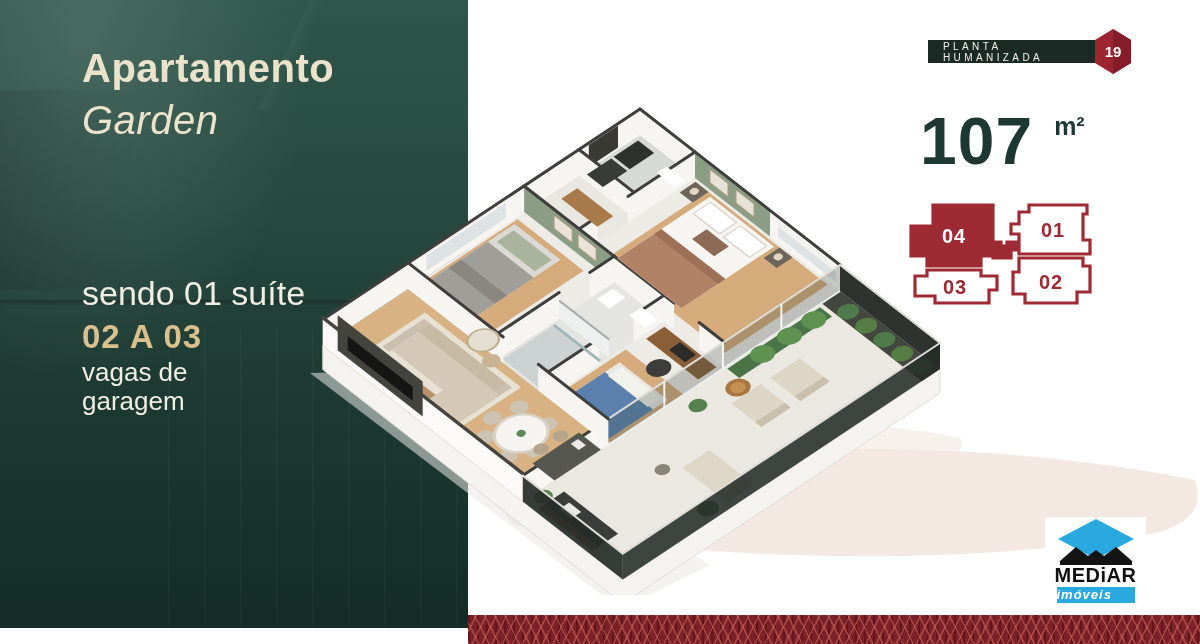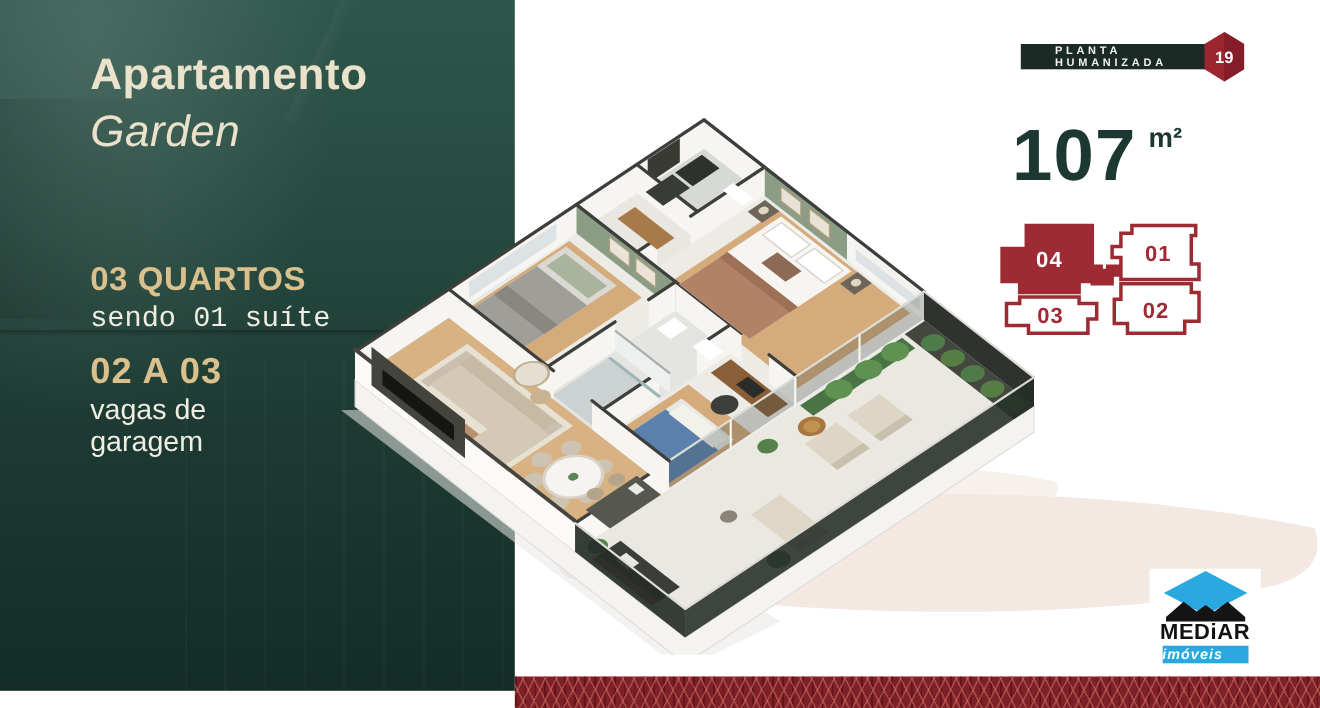--- a/index.html
+++ b/index.html
@@ -17,32 +17,32 @@
   .panel .ceiling{position:absolute;left:120px;top:-40px;width:360px;height:150px;opacity:.5;
       background:linear-gradient(115deg,transparent 48%,rgba(255,255,255,.07) 49%,transparent 52%);}
   .panel .cab{position:absolute;left:0;top:90px;width:200px;height:200px;opacity:.4;
       background:linear-gradient(90deg,rgba(0,0,0,.25),transparent 70%);}
   .title{position:absolute;left:82px;top:42px;color:#eae2cb;font-size:40px;font-weight:700;
       line-height:52px;letter-spacing:.5px;}
   .title em{font-style:italic;font-weight:400;}
   .feat-title{position:absolute;left:82px;color:#d9c08c;font-weight:700;}
   .feat-sub{position:absolute;left:82px;color:#f0ede3;font-weight:400;}
   .f1t{top:238px;font-size:30px;letter-spacing:.5px;}
-  .f1s{top:274px;font-size:26px;font-family:Liberation Mono, monospace;}
+  .f1s{top:274px;font-size:34px;}
   .f2t{top:318px;font-size:33px;letter-spacing:1px;}
   .f2s{top:358px;font-size:26px;width:160px;line-height:29px;}
   
   .badge-bar{position:absolute;left:928px;top:40px;width:176px;height:23px;background:#1c2a26;
       z-index:4;display:flex;align-items:center;}
-  .badge-bar span{color:#f2f2ee;font-size:10px;letter-spacing:3.4px;padding-left:31px;font-weight:700;}
+  .badge-bar span{color:#f2f2ee;font-size:10px;letter-spacing:3.4px;padding-left:15px;font-weight:400;}
   .badge-hex{position:absolute;left:1092px;top:28px;width:42px;height:47px;z-index:5;}
   
   .area{position:absolute;left:920px;top:110px;z-index:4;color:#1d3833;display:flex;align-items:flex-start;text-align:center;}
   .area .num{font-size:66px;font-weight:800;letter-spacing:1px;line-height:62px;}
-  .area .unit{font-size:25px;font-weight:700;margin-left:11px;margin-top:2px;}
+  .area .unit{font-size:25px;font-weight:700;margin-left:21px;margin-top:2px;}
   
   .units{position:absolute;left:903px;top:202px;width:192px;height:108px;z-index:4;}
   
   .logo{position:absolute;left:1045px;top:517px;width:101px;height:88px;background:#ffffff;z-index:5;
         display:flex;flex-direction:column;align-items:center;}
   .logo .name{font-size:20px;font-weight:800;color:#111111;letter-spacing:.5px;line-height:20px;margin-top:-2px;}
   .logo .tag{width:78px;background:#2aa9e0;color:#ffffff;font-size:13px;font-weight:700;font-style:italic;
        line-height:16px;margin-top:2px;letter-spacing:1px;}
   
   .strip{position:absolute;left:468px;top:615px;width:732px;height:29px;z-index:4;
@@ -67,21 +67,20 @@
 
   <div class="panel">
     <div class="ceiling"></div>
     <div class="cab"></div>
     <div class="counter"></div>
     <div class="slats"></div>
     <div class="title">
       <span>Apartamento</span><br>
       <em>Garden</em>
     </div>
-    <div class="feat-title f1t">03 QUARTOS</div>
     <div class="feat-sub f1s">sendo 01 suíte</div>
     <div class="feat-title f2t">02 A 03</div>
     <div class="feat-sub f2s">vagas de garagem</div>
   </div>
 
   <svg class="swoosh" viewBox="0 0 740 220">
     <path d="M60,115 C230,55 530,58 735,100 C742,120 738,140 700,152 C500,190 220,180 55,145 C40,132 45,122 60,115 Z" fill="#f3e9e2"></path>
     <path d="M240,60 C330,40 430,42 500,58 C505,68 500,76 470,80 C380,92 280,86 235,74 Z" fill="#f3e9e2" opacity="0.65"></path>
   </svg>
 

